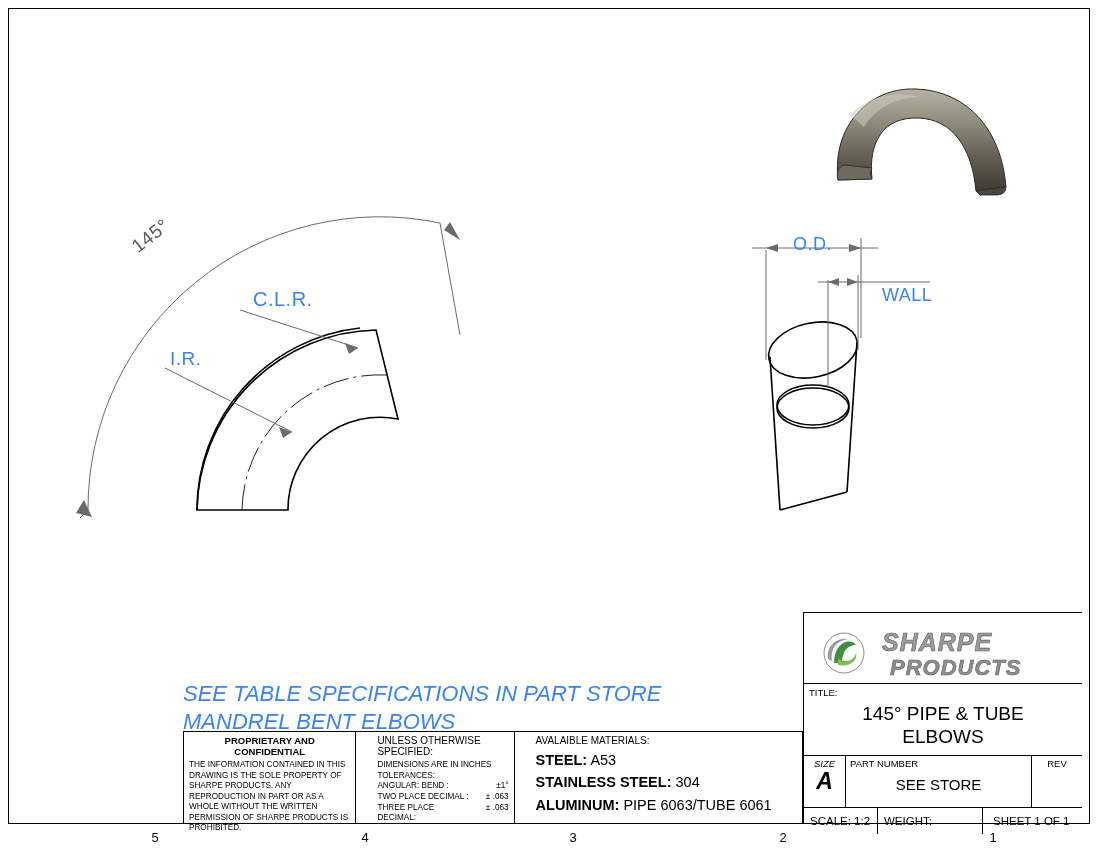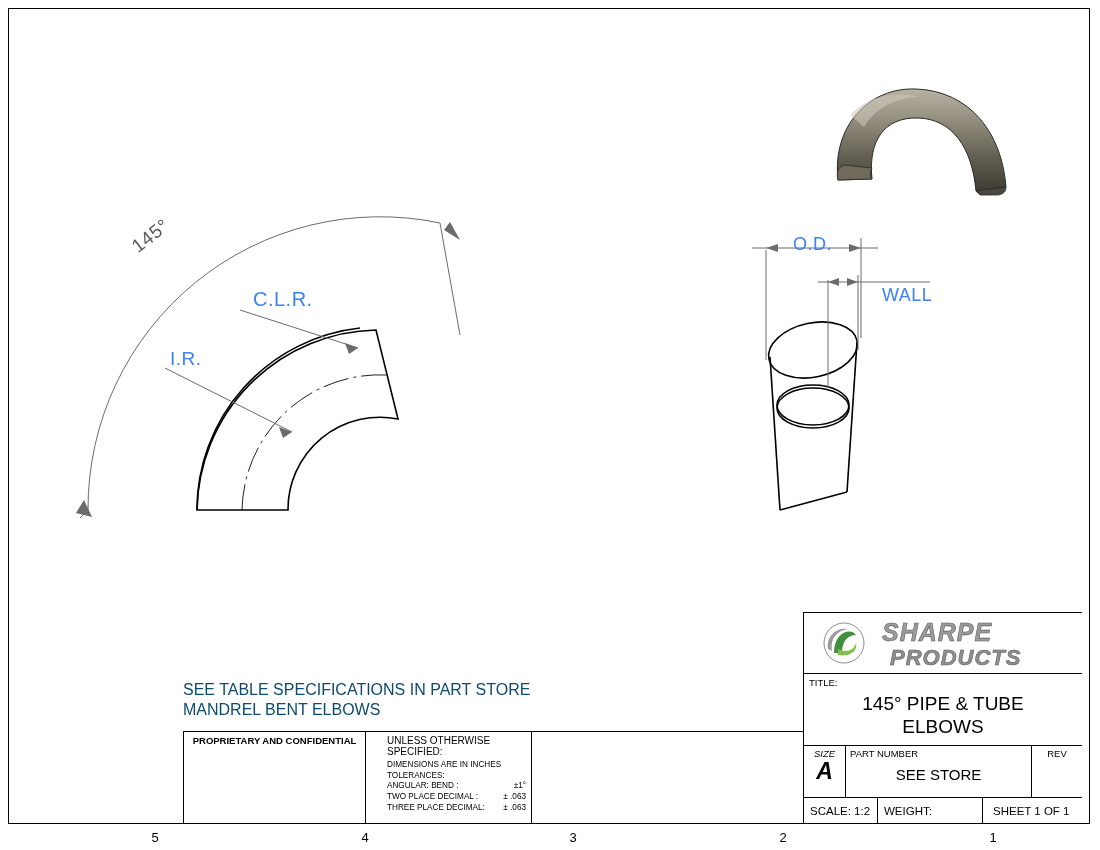--- a/index.html
+++ b/index.html
@@ -68,24 +68,25 @@
     top: 75px;
     width: 220px;
     height: 130px;
   }
   
   #notes {
     position: absolute;
     left: 183px;
     top: 680px;
     width: 520px;
-    font-size: 16px;
+    font-style: italic;
+    font-size: 22px;
     line-height: 1.25;
     font-family: "Liberation Sans", sans-serif;
-    color: #0c4a6e;
+    color: #3b82f6;
   }
   
   #spec-table {
     position: absolute;
     left: 183px;
     top: 731px;
     width: 620px;
     height: 93px;
     border-top: 1.2px solid #000;
     border-left: 1.2px solid #000;
@@ -140,20 +141,21 @@
     border-top: 1.2px solid #000;
     box-sizing: border-box;
     font-size: 11px;
   }
   #logo-row {
     height: 60px;
     border-bottom: 1.2px solid #000;
     position: relative;
     overflow: hidden;
     background: #fff;
+    margin-top: 10px;
   }
   #title-row {
     height: 72px;
     border-bottom: 1.2px solid #000;
     position: relative;
     padding: 3px 5px;
     box-sizing: border-box;
   }
   .tb-label {
     font-size: 9.5px;
@@ -325,40 +327,56 @@
 
   <div id="notes">
     <div>SEE TABLE SPECIFICATIONS IN PART STORE</div>
     <div>MANDREL BENT ELBOWS</div>
   </div>
 
   <div id="spec-table">
 
     <div class="col col-prop">
       <div class="cell-title">PROPRIETARY AND CONFIDENTIAL</div>
+      <div class="tiny">THE INFORMATION CONTAINED IN THIS DRAWING IS THE SOLE PROPERTY OF SHARPE PRODUCTS.  ANY REPRODUCTION IN PART OR AS A WHOLE WITHOUT THE WRITTEN PERMISSION OF SHARPE PRODUCTS IS PROHIBITED.</div>
     </div>
 
     <div class="col col-tol">
       <div class="cell-title-left">UNLESS OTHERWISE SPECIFIED:</div>
       <div class="tiny">DIMENSIONS ARE IN INCHES</div>
       <div class="tiny">TOLERANCES:</div>
       <div class="tol-row">
         <span class="t-l">ANGULAR: BEND :</span>
         <span class="t-r">±1°</span>
       </div>
       <div class="tol-row">
         <span class="t-l">TWO PLACE DECIMAL  :</span>
         <span class="t-r">± .063</span>
       </div>
       <div class="tol-row">
         <span class="t-l">THREE PLACE DECIMAL:</span>
         <span class="t-r">± .063</span>
       </div>
     </div>
 
+    <div class="col col-mat">
+      <div class="cell-title-left">AVALAIBLE MATERIALS:</div>
+      <div class="mat-line">
+        <b>STEEL:</b>
+        <span>A53</span>
+      </div>
+      <div class="mat-line">
+        <b>STAINLESS STEEL:</b>
+        <span>304</span>
+      </div>
+      <div class="mat-line">
+        <b>ALUMINUM:</b>
+        <span>PIPE 6063/TUBE 6061</span>
+      </div>
+    </div>
   </div>
 
   <div id="title-block">
 
     <div id="logo-row">
       <svg width="279" height="60" viewBox="0 0 279 60">
         <g>
           <circle cx="40" cy="30" r="20" fill="#ffffff" stroke="#8e8e8e" stroke-width="1"></circle>
           <path d="M30 40 C 30 20, 46 14, 52 22 C 44 22, 38 28, 38 40 Z" fill="#3e8f3e"></path>
           <path d="M34 42 C 46 44, 54 38, 52 30 C 50 38, 42 40, 34 36 Z" fill="#7fbf4d"></path>

